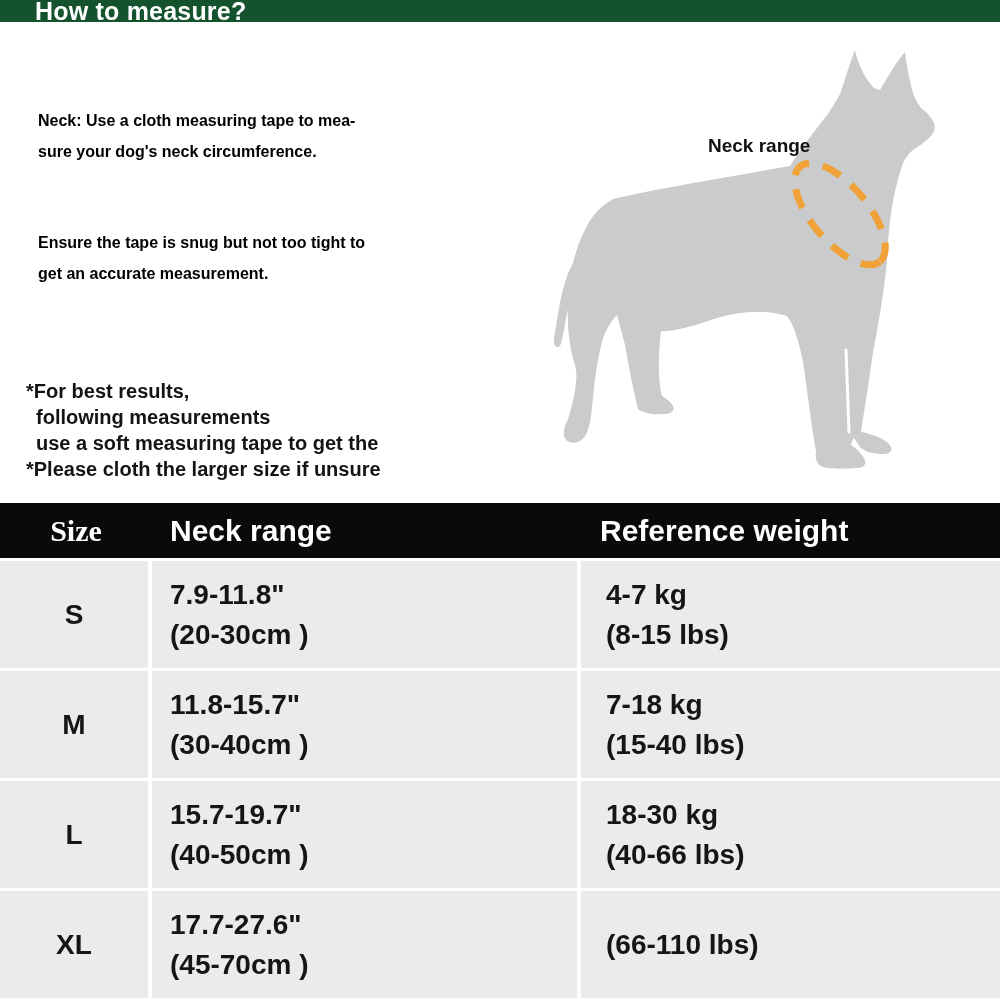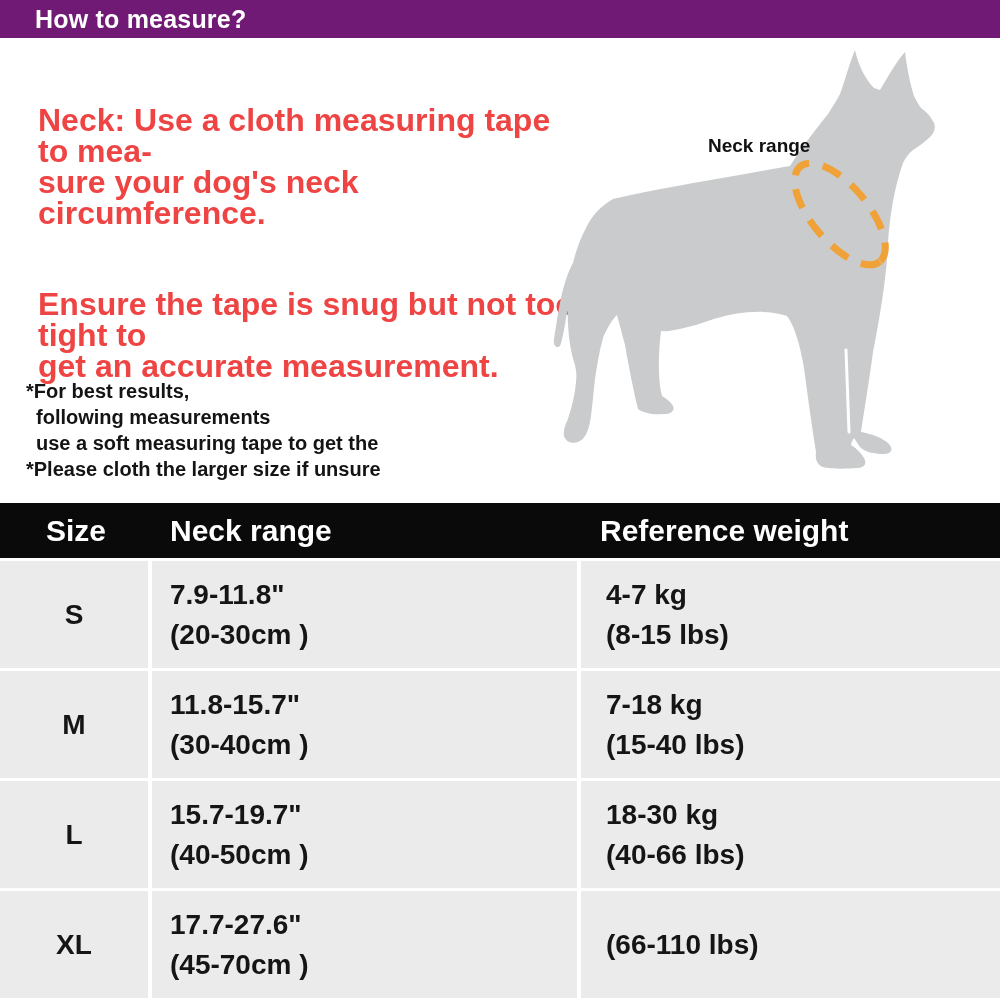--- a/index.html
+++ b/index.html
@@ -6,32 +6,32 @@
   body {
     width: 1000px; height: 1000px;
     background: #ffffff;
     font-family: "Liberation Sans", sans-serif;
     color: #151515;
   }
   .page { position: relative; width: 1000px; height: 1000px; overflow: hidden; background: #fff; }
 
   
   .title-bar {
-    position: absolute; left: 0; top: 0; width: 1000px; height: 38px;
-    background: #701a75; color: #ffffff;
+    position: absolute; left: 0; top: 0; width: 1000px; height: 22px;
+    background: #14532d; color: #ffffff;
     display: flex; align-items: center;
     box-sizing: border-box; padding-left: 35px;
     font-size: 25px; font-weight: 700; letter-spacing: 0.2px;
   }
 
   
   .instructions {
     position: absolute; left: 38px; top: 74px; width: 540px;
-    font-size: 32px; line-height: 31px; font-weight: 700;
-    white-space: pre-line; color: #ef4444;
+    font-size: 16px; line-height: 31px; font-weight: 700;
+    white-space: pre-line; color: #000000;
   }
   .instructions p { margin: 0 0 29px 0; white-space: pre-line; }
 
   
   .dog-figure { position: absolute; left: 548px; top: 40px; width: 432px; height: 450px; }
   .neck-label {
     position: absolute; left: 708px; top: 135px;
     font-size: 19px; font-weight: 700; color: #111;
   }
 
@@ -42,21 +42,21 @@
   }
   .footnotes .indent { padding-left: 10px; }
 
   
   .size-table { position: absolute; left: 0; top: 503px; width: 1000px; }
   .t-header {
     height: 55px; background: #0a0a0a; color: #ffffff;
     display: flex; align-items: center;
     font-size: 30px; font-weight: 700;
   }
-  .th-size { width: 152px; text-align: center; }
+  .th-size { width: 152px; text-align: center; font-family: Liberation Serif, serif; }
   .th-neck { width: 429px; box-sizing: border-box; padding-left: 18px; }
   .th-ref  { flex: 1; box-sizing: border-box; padding-left: 19px; }
 
   .t-row { display: flex; height: 107px; margin-top: 3px; }
   .cell-size {
     width: 148px; background: #ebebeb;
     display: flex; align-items: center; justify-content: center;
     font-size: 28px; font-weight: 700;
   }
   .cell-neck, .cell-ref {

